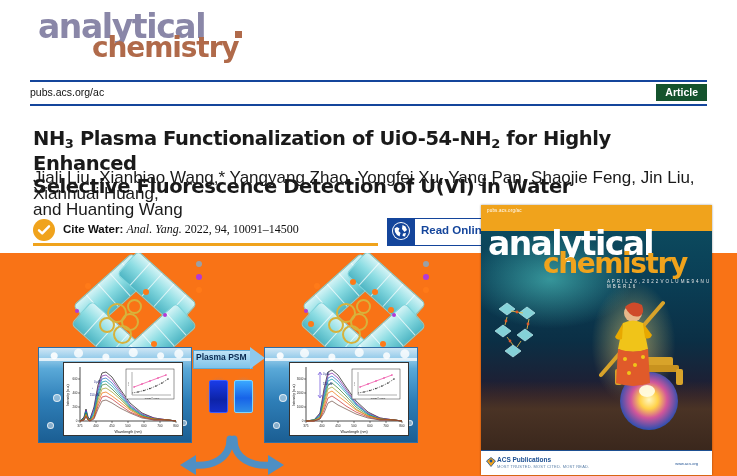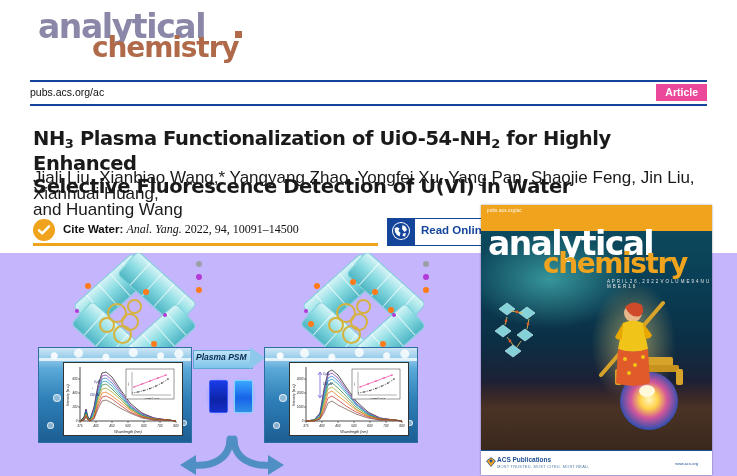--- a/index.html
+++ b/index.html
@@ -10,21 +10,21 @@
   
   .masthead{position:absolute;left:38px;top:8px;width:260px;height:62px;}
   .logo-ana{position:absolute;left:0;top:2px;font-family:"DejaVu Sans",sans-serif;font-weight:bold;font-size:33px;letter-spacing:-1.4px;color:#8a87a8;line-height:1;}
   .logo-chem{position:absolute;left:54px;top:26px;font-family:"DejaVu Sans",sans-serif;font-weight:bold;font-size:28px;letter-spacing:-1.1px;color:#b06a4a;line-height:1;}
   .logo-dot{position:absolute;left:197px;top:23px;width:7px;height:7px;background:#b06a4a;}
 
   
   .rule-top{position:absolute;left:30px;top:80px;width:677px;height:2px;background:#14459b;}
   .runhead{position:absolute;left:30px;top:84px;width:677px;height:19px;}
   .runhead .url{position:absolute;left:0;top:2px;font-size:10.5px;color:#111;font-family:"Liberation Sans",sans-serif;}
-  .runhead .artbadge{position:absolute;right:0;top:0px;background:#ec4899;color:#fff;font-size:10.5px;font-weight:bold;padding:2px 9px 3px 9px;}
+  .runhead .artbadge{position:absolute;right:0;top:0px;background:#14532d;color:#fff;font-size:10.5px;font-weight:bold;padding:2px 9px 3px 9px;}
   .rule-bot{position:absolute;left:30px;top:104px;width:677px;height:1.5px;background:#14459b;}
 
   
   .title{position:absolute;left:33px;top:114px;width:675px;font-family:"DejaVu Sans",sans-serif;font-weight:bold;font-size:19.5px;line-height:23px;color:#1a1a1a;letter-spacing:-0.4px;}
   .title sub{font-size:13px;vertical-align:baseline;position:relative;top:3px;}
 
   
   .authors{position:absolute;left:33px;top:170px;width:680px;font-family:Liberation Sans, sans-serif;font-size:17px;line-height:16px;color:#1a1a1a;}
   .authors .star{color:#1a1a1a;}
 
@@ -37,21 +37,21 @@
   .cite-text .plain{font-weight:normal;font-family:"Liberation Serif",serif;font-size:12px;}
   .cite-rule{position:absolute;left:0;top:25px;width:345px;height:2.5px;background:#f0a31c;}
 
   .readonline{position:absolute;left:387px;top:218px;width:107px;height:26px;border:1.6px solid #14459b;background:#fff;}
   .ro-icon{position:absolute;left:-1px;top:-1px;width:28px;height:27px;background:#14459b;}
   .ro-globe{position:absolute;left:5px;top:4px;width:18px;height:18px;border-radius:50%;background:#fff;overflow:hidden;}
   .ro-globe svg{position:absolute;left:0;top:0;}
   .ro-label{position:absolute;left:33px;top:5px;font-size:11.5px;font-weight:bold;color:#14459b;font-family:"Liberation Sans",sans-serif;}
 
   
-  .tocband{position:absolute;left:0;top:253px;width:737px;height:223px;background:#c4b5fd;overflow:hidden;font-style:italic;}
+  .tocband{position:absolute;left:0;top:253px;width:737px;height:223px;background:#f97316;overflow:hidden;}
 
   
   .mof{position:absolute;}
   .rod{position:absolute;height:30px;width:78px;border-radius:5px;
       background:linear-gradient(180deg,#d6f4f6,#8ddde3 45%,#4fb6c4);
       border:1px solid #7fd3da;}
   .rod .facet{position:absolute;top:0;bottom:0;width:1px;background:rgba(255,255,255,.7);}
   .linker{position:absolute;border:2px solid #d7b23c;border-radius:50%;}
   .dot{position:absolute;border-radius:50%;}
   .dot.o{background:#ff7a18;}

